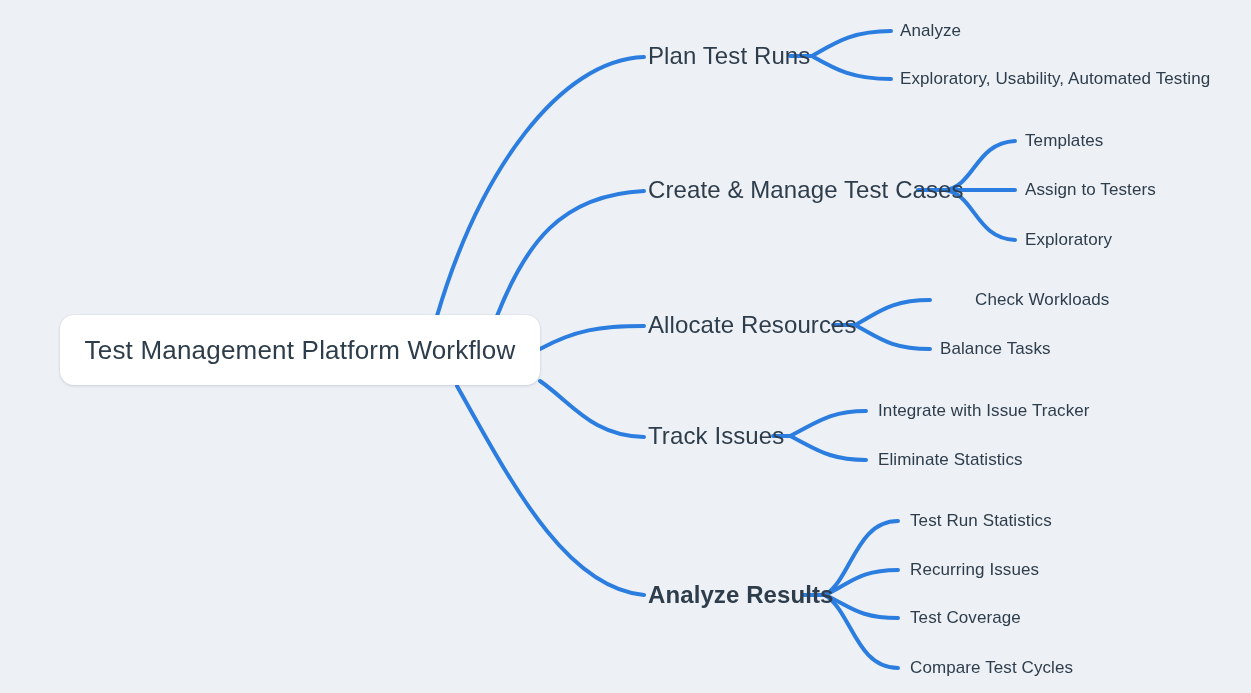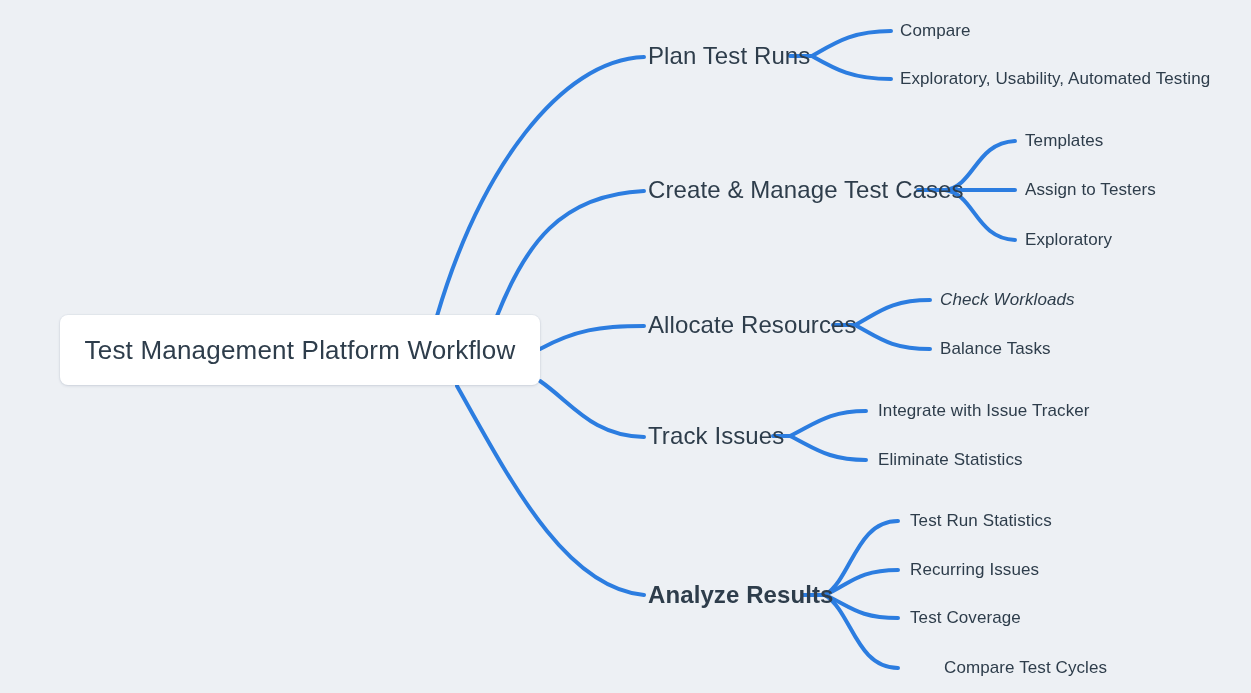--- a/index.html
+++ b/index.html
@@ -14,21 +14,21 @@
     background:var(--bg);
     font-family:"Liberation Sans","DejaVu Sans",sans-serif;
     color:var(--text);
     position:relative;
   }
   .canvas{position:absolute;inset:0;width:1251px;height:693px;}
   svg.edges{position:absolute;left:0;top:0;width:1251px;height:693px;}
   svg.edges path{fill:none;stroke:var(--line);stroke-width:4;stroke-linecap:round;}
   .root-node{
     position:absolute;left:60px;top:315px;width:480px;height:70px;
-    background:var(--node-bg);border-radius:8px;
+    background:var(--node-bg);border-radius:14px;
     box-shadow:0 1px 3px rgba(40,60,90,0.14), 0 0 0 1px rgba(40,60,90,0.03);
     display:flex;align-items:center;justify-content:center;
     font-size:26px;letter-spacing:0.2px;cursor:pointer;
   }
   .node{
     position:absolute;transform:translateY(-50%);
     white-space:nowrap;cursor:pointer;letter-spacing:0.1px;
   }
   .lvl1{font-size:24px;}
   .lvl2{font-size:17px;}
@@ -73,31 +73,31 @@
   <div class="root-node">
     <span>Test Management Platform Workflow</span>
   </div>
 
   <div class="node lvl1" style="left:648px;top:56px;">Plan Test Runs</div>
   <div class="node lvl1" style="left:648px;top:325px;">Allocate Resources</div>
   <div class="node lvl1" style="left:648px;top:190px;">Create &amp; Manage Test Cases</div>
   <div class="node lvl1" style="left:648px;top:436px;">Track Issues</div>
   <div class="node lvl1" style="left:648px;top:595px;font-weight:bold;">Analyze Results</div>
 
-  <div class="node lvl2" style="left:900px;top:31px;">Compare</div>
+  <div class="node lvl2" style="left:900px;top:31px;">Analyze</div>
   <div class="node lvl2" style="left:900px;top:79px;">Exploratory, Usability, Automated Testing</div>
 
   <div class="node lvl2" style="left:1025px;top:141px;">Templates</div>
   <div class="node lvl2" style="left:1025px;top:190px;">Assign to Testers</div>
   <div class="node lvl2" style="left:1025px;top:240px;">Exploratory</div>
 
-  <div class="node lvl2" style="left:940px;top:300px;font-style:italic;">Check Workloads</div>
+  <div class="node lvl2" style="left:975px;top:300px;">Check Workloads</div>
   <div class="node lvl2" style="left:940px;top:349px;">Balance Tasks</div>
 
   <div class="node lvl2" style="left:878px;top:411px;">Integrate with Issue Tracker</div>
   <div class="node lvl2" style="left:878px;top:460px;">Eliminate Statistics</div>
 
   <div class="node lvl2" style="left:910px;top:521px;">Test Run Statistics</div>
   <div class="node lvl2" style="left:910px;top:570px;">Recurring Issues</div>
   <div class="node lvl2" style="left:910px;top:618px;">Test Coverage</div>
-  <div class="node lvl2" style="left:944px;top:668px;">Compare Test Cycles</div>
+  <div class="node lvl2" style="left:910px;top:668px;">Compare Test Cycles</div>
 
 </div>
 
 </body></html>

